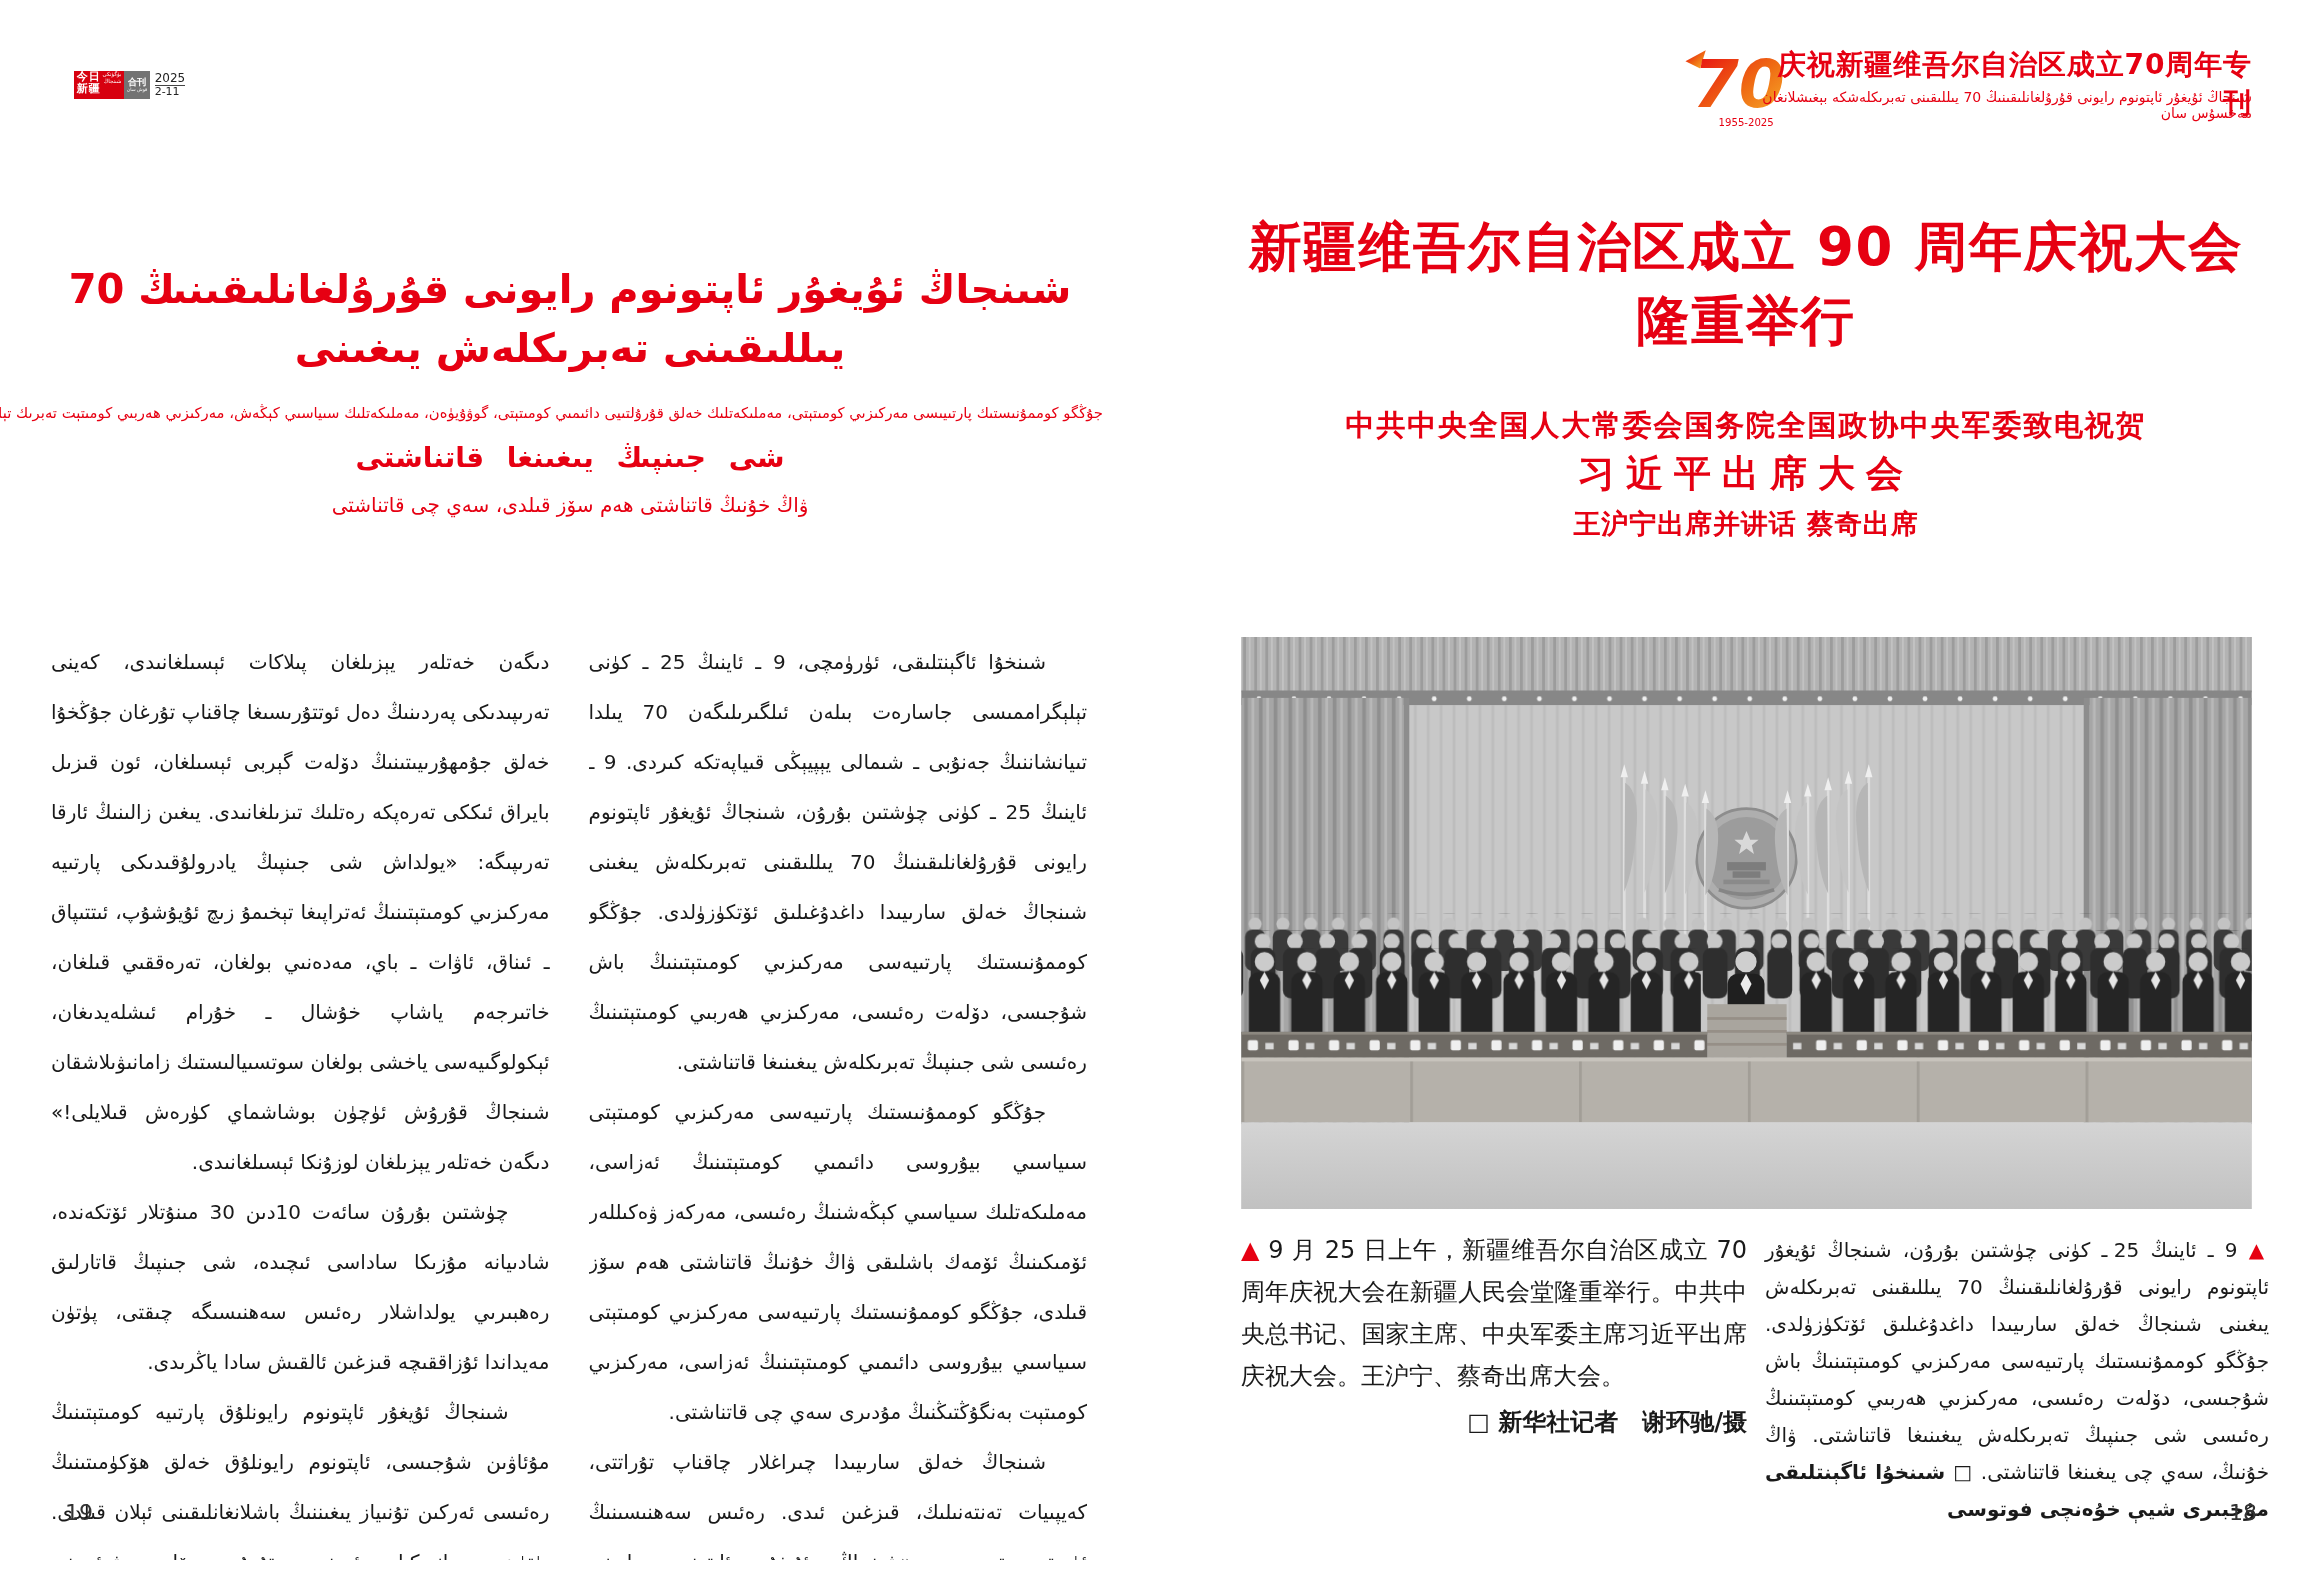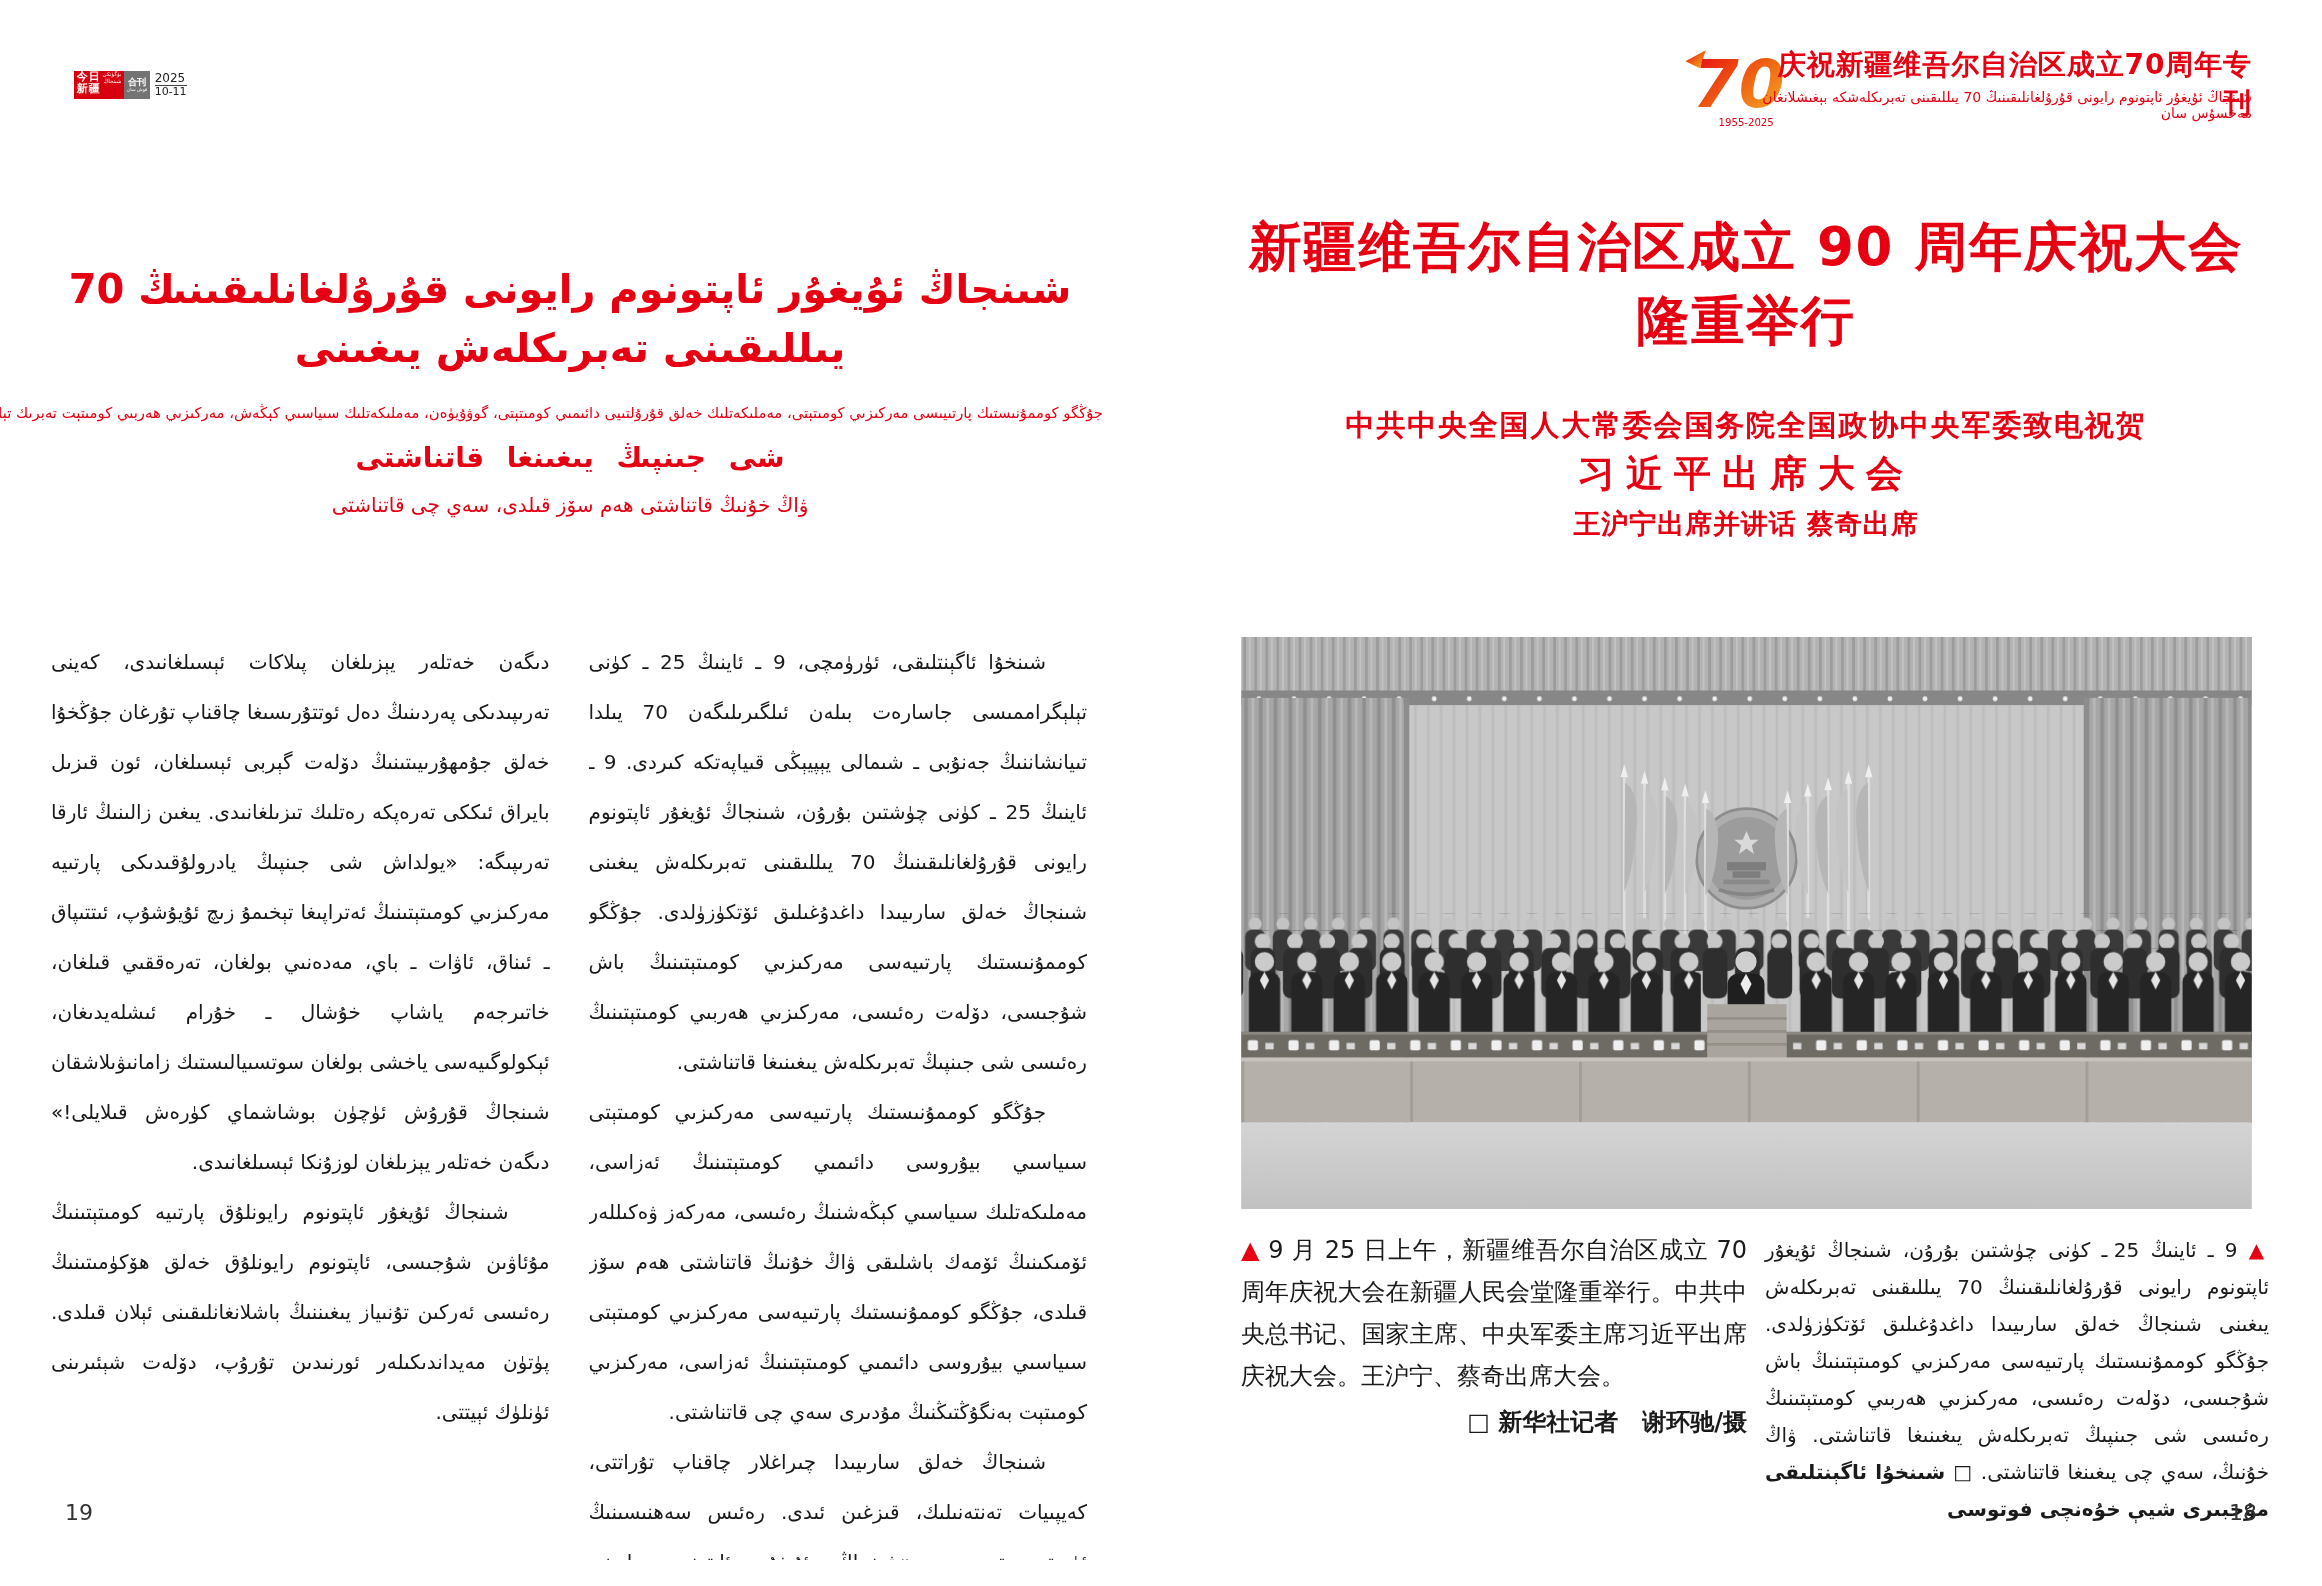--- a/index.html
+++ b/index.html
@@ -64,21 +64,21 @@
       <div>بۈگۈنكى</div>
       <div>شىنجاڭ</div>
     </div>
   </div>
   <div class="logo-gray">
     <div class="cn">合刊</div>
     <div class="uy">قوش سان</div>
   </div>
   <div class="logo-date">
     <div class="yr">2025</div>
-    <div class="no">10-11</div>
+    <div class="no">2-11</div>
   </div>
 </div>
 
 <svg class="abs" style="left:1678px;top:41px;" width="129" height="92" viewBox="0 0 140 100">
   <defs>
     <linearGradient id="g70" x1="0" y1="0" x2="1" y2="1">
       <stop offset="0" stop-color="#e60012"></stop>
       <stop offset="0.55" stop-color="#ef6a13"></stop>
       <stop offset="1" stop-color="#f8b62d"></stop>
     </linearGradient>
@@ -100,20 +100,21 @@
 <div class="abs sub-sub red ctr" style="left:51px;top:493px;width:1038px;">ۋاڭ خۇنىڭ قاتناشتى ھەم سۆز قىلدى، سەي چى قاتناشتى</div>
 
 <div class="abs body-cols" style="left:51px;top:637px;width:1036px;height:923px;">
   <div class="body-col">
     <p class="ind">شىنخۇا ئاگېنتلىقى، ئۈرۈمچى، 9 ـ ئاينىڭ 25 ـ كۈنى تېلېگراممىسى   جاسارەت بىلەن ئىلگىرىلىگەن 70 يىلدا تىيانشاننىڭ جەنۇبى ـ شىمالى يېپيېڭى قىياپەتكە كىردى. 9 ـ ئاينىڭ 25 ـ كۈنى چۈشتىن بۇرۇن، شىنجاڭ ئۇيغۇر ئاپتونوم رايونى قۇرۇلغانلىقىنىڭ 70 يىللىقىنى تەبرىكلەش يىغىنى شىنجاڭ خەلق سارىيىدا داغدۇغىلىق ئۆتكۈزۈلدى. جۇڭگو كوممۇنىستىك پارتىيەسى مەركىزىي كومىتېتىنىڭ باش شۇجىسى، دۆلەت رەئىسى، مەركىزىي ھەربىي كومىتېتىنىڭ رەئىسى شى جىنپىڭ تەبرىكلەش يىغىنىغا قاتناشتى.</p>
     <p class="ind">جۇڭگو كوممۇنىستىك پارتىيەسى مەركىزىي كومىتېتى سىياسىي بيۇروسى دائىمىي كومىتېتىنىڭ ئەزاسى، مەملىكەتلىك سىياسىي كېڭەشنىڭ رەئىسى، مەركەز ۋەكىللەر ئۆمىكىنىڭ ئۆمەك باشلىقى ۋاڭ خۇنىڭ قاتناشتى ھەم سۆز قىلدى، جۇڭگو كوممۇنىستىك پارتىيەسى مەركىزىي كومىتېتى سىياسىي بيۇروسى دائىمىي كومىتېتىنىڭ ئەزاسى، مەركىزىي كومىتېت بەنگۇڭتىڭنىڭ مۇدىرى سەي چى قاتناشتى.</p>
     <p class="ind">شىنجاڭ خەلق سارىيىدا چىراغلار چاقناپ تۇراتتى، كەيپىيات تەنتەنىلىك، قىزغىن ئىدى. رەئىس سەھنىسىنىڭ ئۈستى تەرىپىدە «شىنجاڭ ئۇيغۇر ئاپتونوم رايونى قۇرۇلغانلىقىنىڭ 70 يىللىقىنى تەبرىكلەش يىغىنى»</p>
   </div>
   <div class="body-col">
     <p>دىگەن خەتلەر يېزىلغان پىلاكات ئېسىلغانىدى، كەينى تەرىپىدىكى پەردىنىڭ دەل ئوتتۇرىسىغا چاقناپ تۇرغان جۇڭخۇا خەلق جۇمھۇرىيىتىنىڭ دۆلەت گېربى ئېسىلغان، ئون قىزىل بايراق ئىككى تەرەپكە رەتلىك تىزىلغانىدى. يىغىن زالىنىڭ ئارقا تەرىپىگە: «يولداش شى جىنپىڭ يادرولۇقىدىكى پارتىيە مەركىزىي كومىتېتىنىڭ ئەتراپىغا تېخىمۇ زىچ ئۇيۇشۇپ، ئىتتىپاق ـ ئىناق، ئاۋات ـ باي، مەدەنىي بولغان، تەرەققىي قىلغان، خاتىرجەم ياشاپ خۇشال ـ خۇرام ئىشلەيدىغان، ئېكولوگىيەسى ياخشى بولغان سوتسىيالىستىك زامانىۋىلاشقان شىنجاڭ قۇرۇش ئۈچۈن بوشاشماي كۈرەش قىلايلى!» دىگەن خەتلەر يېزىلغان لوزۇنكا ئېسىلغانىدى.</p>
+    <p class="ind">چۈشتىن بۇرۇن سائەت 10دىن 30 مىنۇتلار ئۆتكەندە، شادىيانە مۇزىكا ساداسى ئىچىدە، شى جىنپىڭ قاتارلىق رەھبىرىي يولداشلار رەئىس سەھنىسىگە چىقتى، پۈتۈن مەيداندا ئۇزاققىچە قىزغىن ئالقىش سادا ياڭرىدى.</p>
     <p class="ind">شىنجاڭ ئۇيغۇر ئاپتونوم رايونلۇق پارتىيە كومىتېتىنىڭ مۇئاۋىن شۇجىسى، ئاپتونوم رايونلۇق خەلق ھۆكۈمىتىنىڭ رەئىسى ئەركىن تۇنىياز يىغىننىڭ باشلانغانلىقىنى ئېلان قىلدى. پۈتۈن مەيداندىكىلەر ئورنىدىن تۇرۇپ، دۆلەت شېئىرىنى ئۈنلۈك ئېيتتى.</p>
   </div>
 </div>
 
 <div class="abs pgnum" style="left:65px;top:1500px;">19</div>
 
 <div class="abs hl-cn red ctr" style="left:1227px;top:210px;width:1038px;">
   <div>新疆维吾尔自治区成立 90 周年庆祝大会</div>
   <div>隆重举行</div>
 </div>

